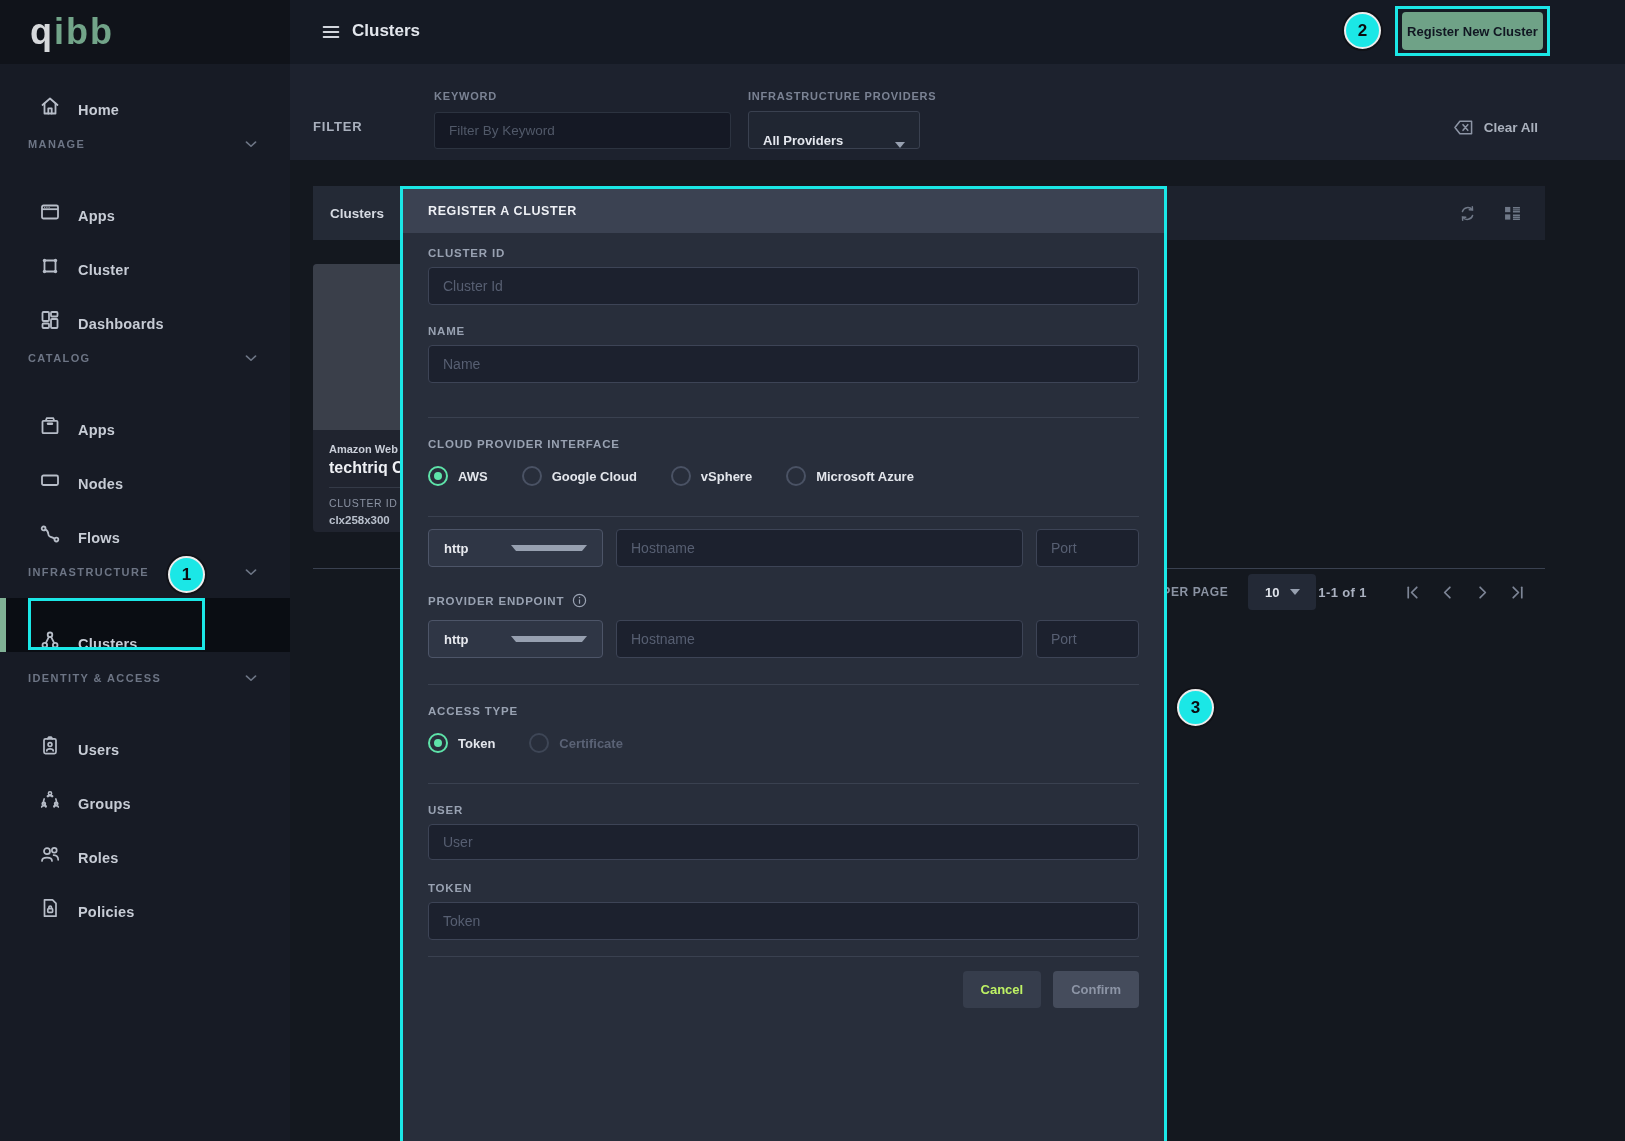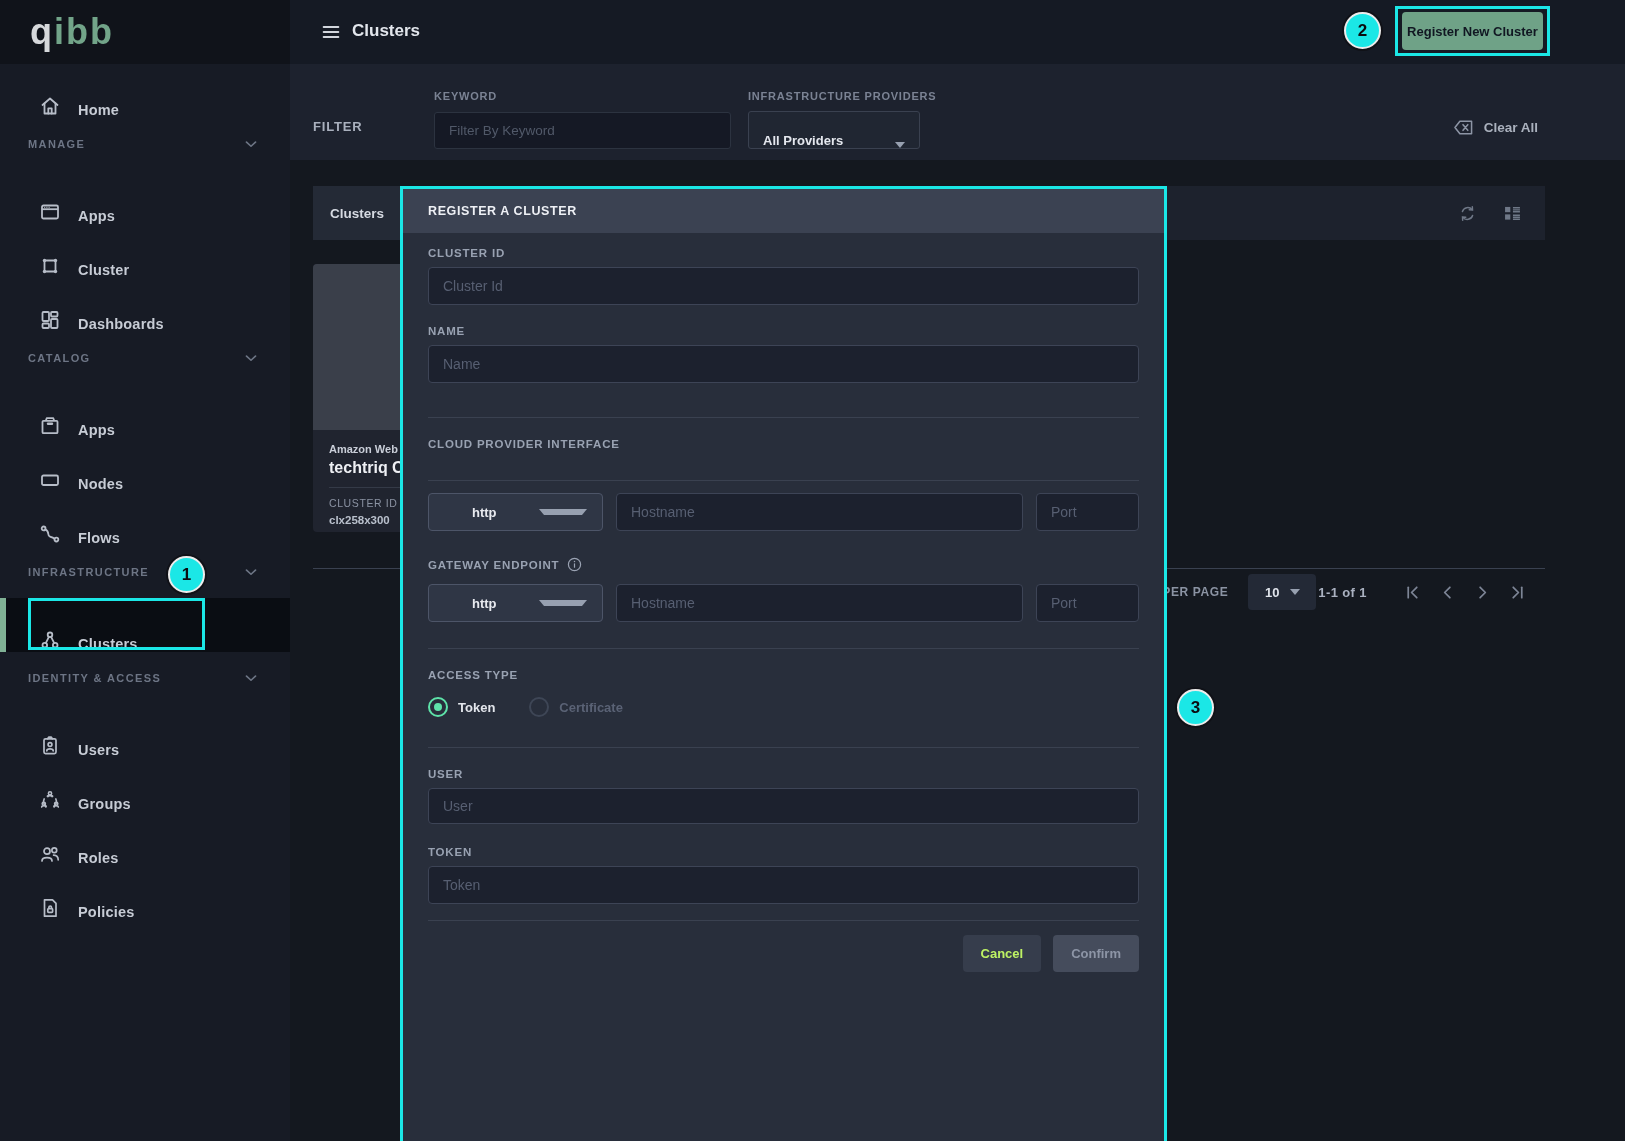--- a/index.html
+++ b/index.html
@@ -90,21 +90,21 @@
   .radio-opt { display:flex; align-items:center; gap:10px; cursor:pointer; }
   .radio { width:20px; height:20px; border-radius:50%; border:2px solid #4a5264; position:relative; flex:0 0 auto; }
   .radio.selected { border-color:#5ee3a9; }
   .radio.selected::after { content:""; position:absolute; left:4px; top:4px; width:8px; height:8px; border-radius:50%; background:#5ee3a9; }
   .radio-label { font-size:13px; font-weight:bold; color:#e3e6ec; }
   .radio-opt.disabled .radio-label { color:#5a6275; }
   .radio-opt.disabled .radio { border-color:#3e4656; }
   .info-icon { width:15px; height:15px; color:#9aa2b2; margin-left:8px; cursor:pointer; }
   .ep-row { display:flex; gap:13px; }
   .proto-select { width:175px; height:38px; background:#2f3645; border:1px solid #4d5568; border-radius:4px; display:flex; align-items:center; padding:0 15px; cursor:pointer; flex:0 0 auto; }
-  .proto-select span { font-size:13px; font-weight:bold; color:#e8eaef; flex:1;margin-left:28px; }
+  .proto-select span { font-size:13px; font-weight:bold; color:#e8eaef; flex:1; }
   .ep-host { flex:1; }
   .ep-port { width:103px; flex:0 0 auto; }
   .modal-footer { margin-top:16px; border-top:1px solid #3a4150; padding-top:14px; display:flex; justify-content:flex-end; gap:12px; }
   .btn { border:none; border-radius:4px; font-family:"Liberation Sans",sans-serif; font-size:13px; font-weight:bold; padding:11px 18px; cursor:pointer; }
   .btn-cancel { background:#363d4c; color:#bef264; }
   .btn-confirm { background:#454c5c; color:#8d95a6; cursor:default; }
 
   
   .hl-box { position:absolute; border:3px solid #1be7e6; z-index:14; pointer-events:none; }
   .hl-clusters { left:28px; top:598px; width:177px; height:52px; }
@@ -360,34 +360,52 @@
 
       <div class="f-label mb8">CLUSTER ID</div>
       <input class="t-input" type="text" placeholder="Cluster Id" style="">
 
       <div class="f-label mb8" style="margin-top:20px;">NAME</div>
       <input class="t-input" type="text" placeholder="Name" style="">
 
       <div class="m-div" style="margin-top:34px;"></div>
 
       <div class="f-label" style="margin-top:20px;">CLOUD PROVIDER INTERFACE</div>
+      <div class="radio-row" style="margin-top:16px;">
+        <div class="radio-opt">
+          <span class="radio selected"></span>
+          <span class="radio-label">AWS</span>
+        </div>
+        <div class="radio-opt">
+          <span class="radio"></span>
+          <span class="radio-label">Google Cloud</span>
+        </div>
+        <div class="radio-opt">
+          <span class="radio"></span>
+          <span class="radio-label">vSphere</span>
+        </div>
+        <div class="radio-opt">
+          <span class="radio"></span>
+          <span class="radio-label">Microsoft Azure</span>
+        </div>
+      </div>
 
       <div class="m-div" style="margin-top:30px;"></div>
 
       <div class="ep-row" style="margin-top:12px;">
         <div class="proto-select">
           <span>http</span>
           <span class="caret"></span>
         </div>
         <input class="t-input ep-host" type="text" placeholder="Hostname" style="">
         <input class="t-input ep-port" type="text" placeholder="Port" style="">
       </div>
 
       <div class="f-label" style="margin-top:26px;">
-        <span>GATEWAY ENDPOINT</span>
+        <span>PROVIDER ENDPOINT</span>
         <svg class="info-icon" viewBox="0 0 16 16" fill="none" stroke="currentColor" stroke-width="1.3">
             <circle cx="8" cy="8" r="6.5"></circle>
             <path d="M8 7.2 v3.6" stroke-linecap="round"></path>
             <circle cx="8" cy="4.9" r="0.8" fill="currentColor" stroke="none"></circle>
           </svg>
       </div>
       <div class="ep-row" style="margin-top:12px;">
         <div class="proto-select">
           <span>http</span>
           <span class="caret"></span>

